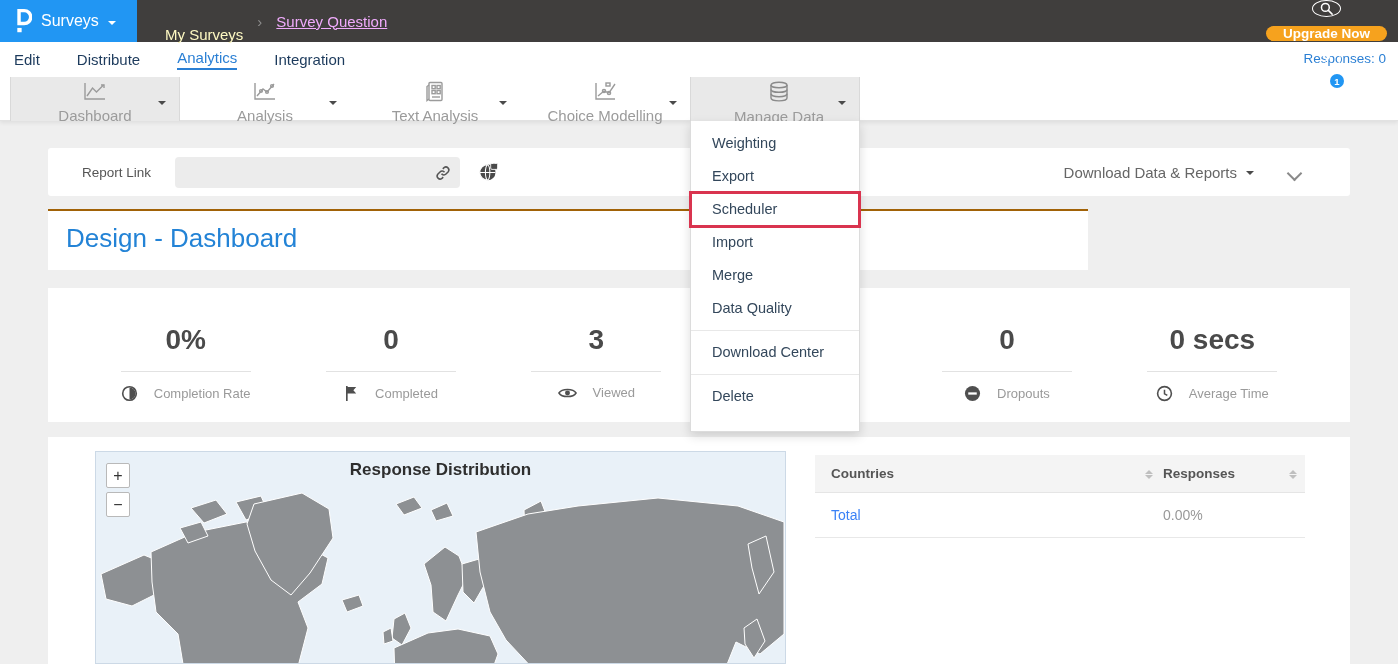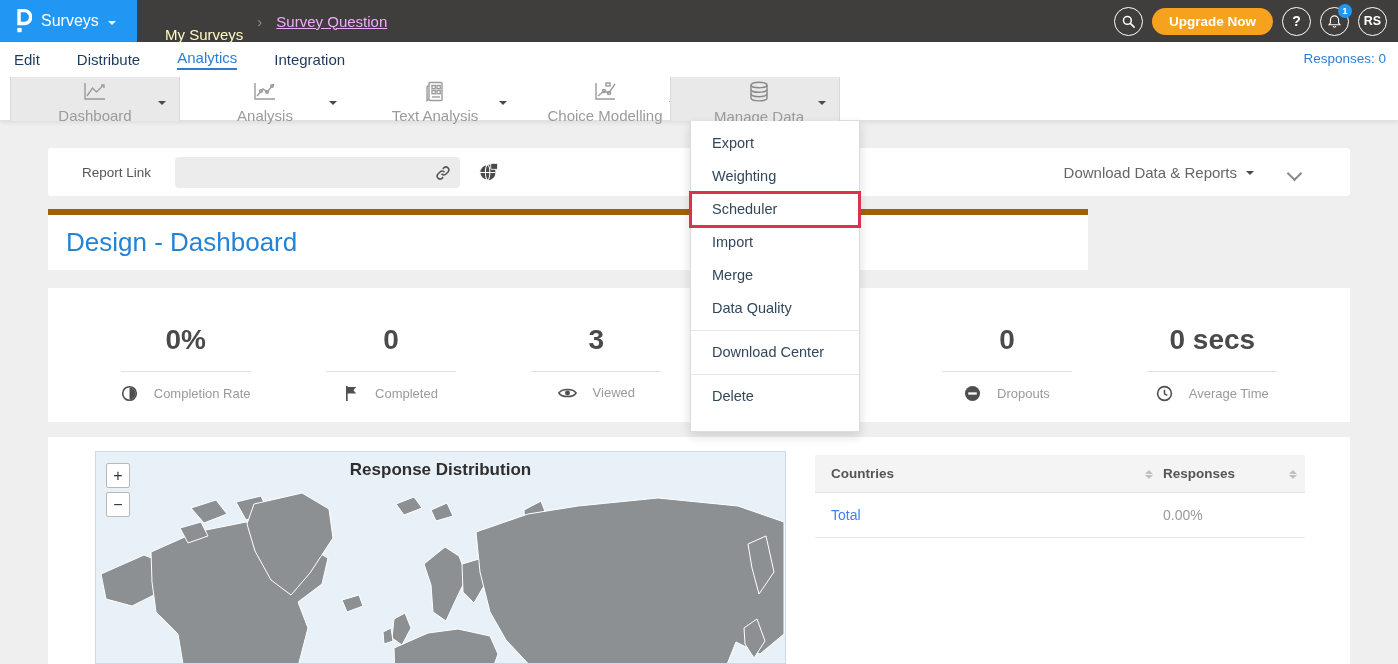--- a/index.html
+++ b/index.html
@@ -10,21 +10,21 @@
   .topbar { position:absolute; left:0; top:0; width:1398px; height:42px; background:#403e3d; z-index:60; }
   .logo-box { position:absolute; left:0; top:0; width:137px; height:42px; background:#2196f3;
     display:flex; align-items:center; gap:9px; padding-left:13px; cursor:pointer; }
   .logo-box .product { color:#fff; font-size:16px; }
   .caret { display:inline-block; width:0; height:0; border:4.5px solid transparent; border-top-color:#fff; margin-top:8px; }
   .caret.dark { border-top-color:#4a4a4a; }
   .breadcrumb { position:absolute; left:165px; top:0; height:42px; display:flex; align-items:center; gap:14px; font-size:15px; }
   .crumb-parent { color:#fef9c3; cursor:pointer;margin-top:27px; }
   .crumb-sep { color:#8d8d8d; font-size:15px; }
   .crumb-current { color:#f0abfc;text-decoration:underline; }
-  .topbar-right { position:absolute; right:11px; top:0; height:42px; display:flex; align-items:center; gap:9px; }
+  .topbar-right { position:absolute; right:11px; top:0; height:42px; display:flex; align-items:center; gap:9px;flex-direction:column; }
   .circle-btn { width:29px; height:29px; border:1.5px solid #fff; border-radius:50%;
     display:flex; align-items:center; justify-content:center; color:#fff; font-size:14px; font-weight:bold;
     position:relative; cursor:pointer; background:transparent; }
   .upgrade-btn { height:27px; padding:0 17px; border-radius:14px; background:#f6a21e; color:#fff;
     font-size:13.5px; font-weight:bold; display:flex; align-items:center; cursor:pointer; border:none; }
   .badge { position:absolute; top:-4px; right:-4px; width:14px; height:14px; border-radius:50%;
     background:#2196f3; color:#fff; font-size:9.5px; font-weight:bold; display:flex; align-items:center; justify-content:center; }
 
   
   .navrow { position:absolute; left:0; top:42px; width:1398px; height:35px; background:#fff; z-index:40; }
@@ -58,21 +58,21 @@
     position:relative; line-height:31px; padding:0 34px 0 12px; font-size:15px; color:#666;
     white-space:nowrap; overflow:hidden; cursor:text; }
   .link-icon { position:absolute; right:8px; top:7px; color:#555; }
   .globe-wrap { margin-left:18px; cursor:pointer; }
   .download-group { margin-left:auto; margin-right:96px; display:flex; align-items:center; gap:9px;
     font-size:15px; color:#666; cursor:pointer; }
   .panel-chevron { position:absolute; right:50px; top:17px; cursor:pointer; }
 
   
   .design-panel { position:absolute; left:48px; top:209px; width:1040px; height:61px; background:#fff;
-    border-top:6px solid #a16207; z-index:10; }
+    border-top:2px solid #a16207; z-index:10; }
   .design-title { font-size:26px; color:#2383d6; margin:12px 0 0 18px; }
 
   
   .stats-panel { position:absolute; left:48px; top:288px; width:1302px; height:134px; background:#fff;
     display:flex; padding:0 35px; z-index:10; }
   .stat-cell { flex:1; text-align:center; padding-top:36px; }
   .stat-value { font-size:28px; font-weight:bold; color:#4a4a4a; }
   .stat-divider { width:130px; border-bottom:1px solid #e2e2e2; margin:15px auto 13px; }
   .stat-label { font-size:13px; color:#9a9a9a; display:flex; align-items:center; justify-content:center; gap:16px; }
   .stat-label svg { color:#4f4f4f; }
@@ -211,37 +211,37 @@
           <path d="M6 15 l6 -5 l5 2 l6 -9"></path>
         <circle cx="12" cy="10" r="1.6"></circle>
           <circle cx="17" cy="12" r="1.6"></circle>
         <rect x="14" y="2" width="4" height="3"></rect>
       </svg>
     </span>
     <span class="tab-label">Choice Modelling</span>
     <span class="tab-caret caret dark"></span>
   </div>
 
-  <div class="tab active" style="left:670px;padding-left:8px;">
+  <div class="tab active" style="left:690px;padding-left:8px;">
     <span class="tab-icon" style="width:24px;">
       <svg width="24" height="22" viewBox="0 0 24 22" fill="none" stroke="#8a8a8a" stroke-width="1.4">
         <ellipse cx="12" cy="4" rx="8" ry="2.8"></ellipse>
         <path d="M4 4 v13 c0 1.6 3.6 2.9 8 2.9 s8 -1.3 8 -2.9 V4"></path>
         <path d="M4 8.4 c0 1.6 3.6 2.9 8 2.9 s8 -1.3 8 -2.9"></path>
         <path d="M4 12.8 c0 1.6 3.6 2.9 8 2.9 s8 -1.3 8 -2.9"></path>
       </svg>
     </span>
     <span class="tab-label">Manage Data</span>
     <span class="tab-caret caret dark"></span>
   </div>
 </div>
 
 <div class="menu">
+  <div class="menu-item">Weighting</div>
   <div class="menu-item">Export</div>
-  <div class="menu-item">Weighting</div>
   <div class="menu-item highlighted">Scheduler</div>
   <div class="menu-item">Import</div>
   <div class="menu-item">Merge</div>
   <div class="menu-item">Data Quality</div>
   <div class="menu-divider"></div>
   <div class="menu-item">Download Center</div>
   <div class="menu-divider"></div>
   <div class="menu-item">Delete</div>
 </div>
 

